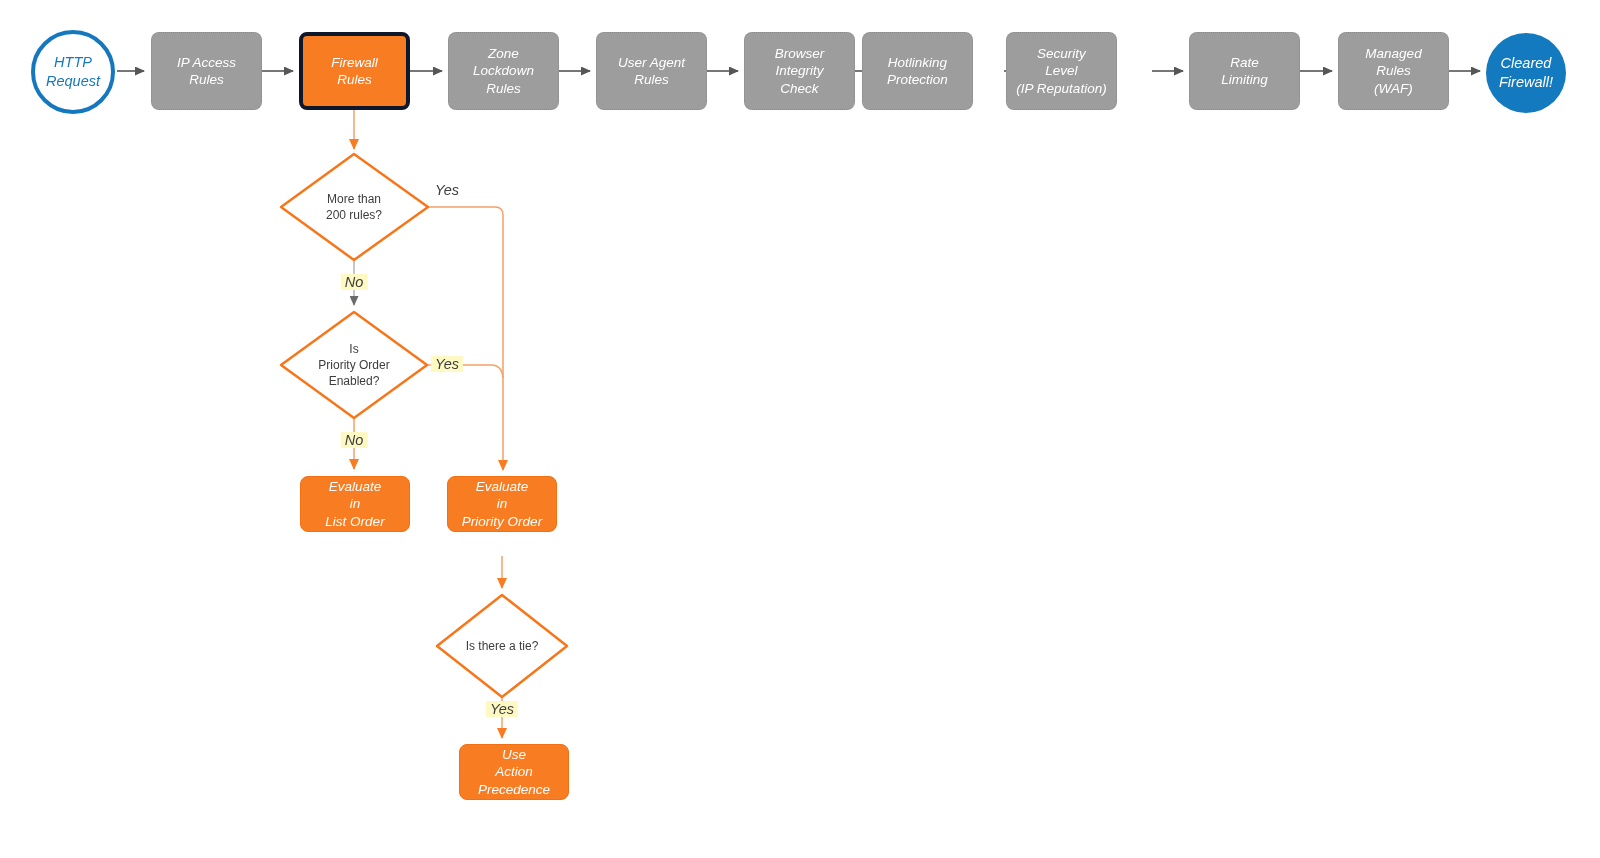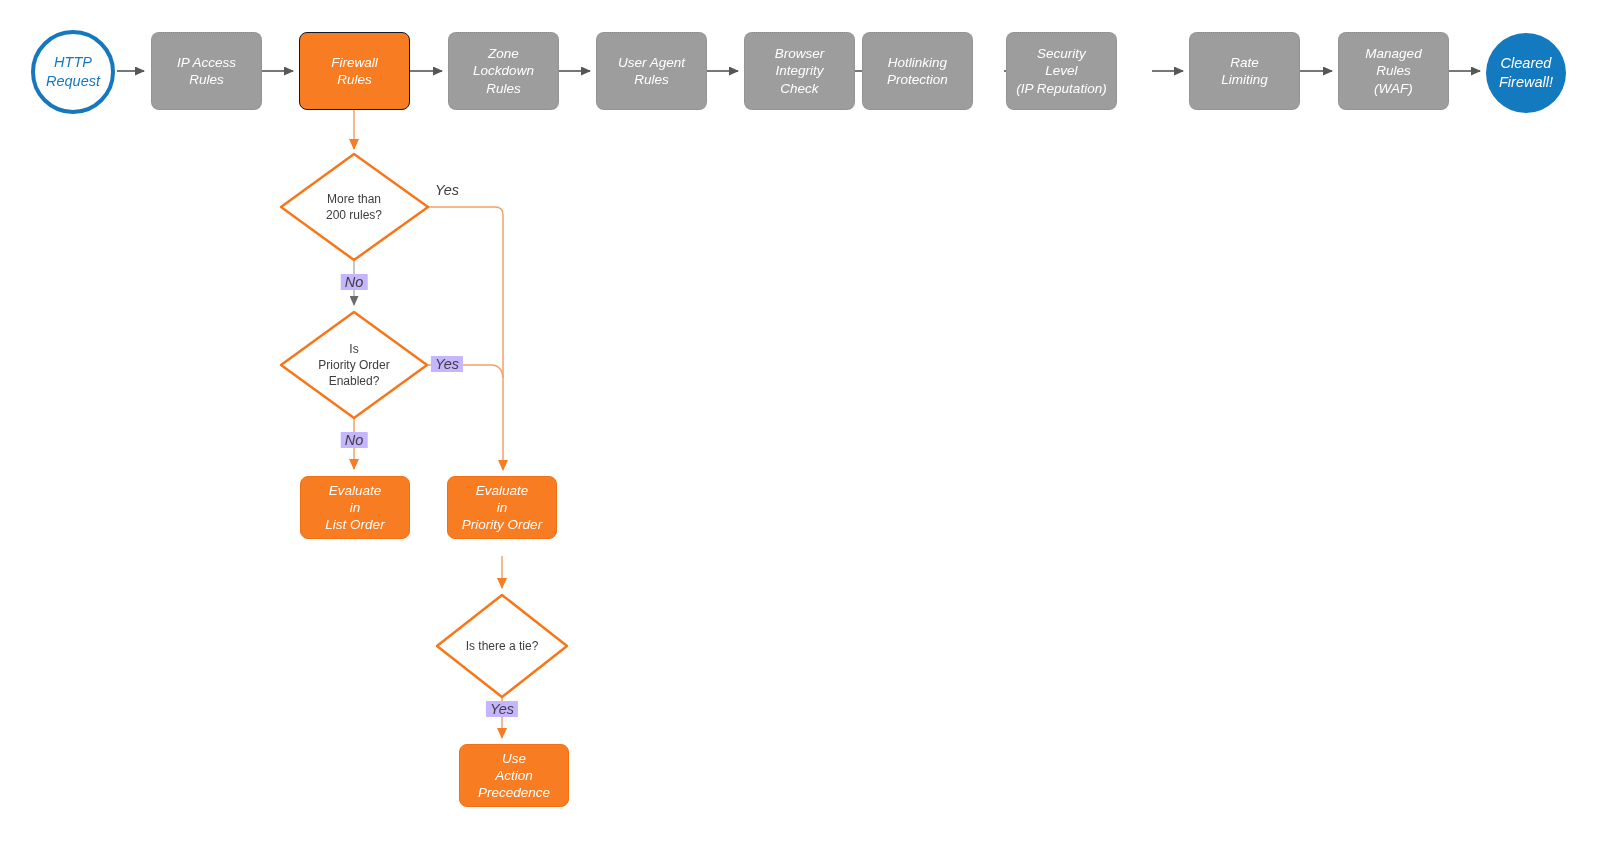--- a/index.html
+++ b/index.html
@@ -30,23 +30,23 @@
     background: #9D9D9D;
     border: 1px dotted #8A8A8A;
     color: #ffffff;
     font-style: italic;
     font-size: 13.5px;
   }
   .step.orange, .action {
     background: #F87C22;
     border: 1px solid #F3judge;
   }
-  .step.orange { border: 1px solid #0f172a; }
+  .step.orange { border: 4px solid #0f172a; }
   .action {
-    width: 110px; height: 63px;
+    width: 110px; height: 56px;
     border-radius: 8px;
     border: 1px solid #F26F12;
     color: #ffffff;
     font-style: italic;
     font-size: 13.5px;
   }
   .circle {
     border-radius: 50%;
     font-weight: normal;
     font-style: italic;
@@ -72,21 +72,21 @@
     text-align: center;
     white-space: pre-line;
     color: #3D3D3D;
     font-size: 12px;
     line-height: 1.35;
   }
   .edge-label {
     position: absolute;
     z-index: 2;
     transform: translate(-50%, -50%);
-    background: #c4b5fd;
+    background: #fef9c3;
     padding: 0 4px;
     color: #3D3D3D;
     font-style: italic;
     font-size: 14.5px;
   }
 </style>
 </head>
 <body>
 
 <div id="canvas">

